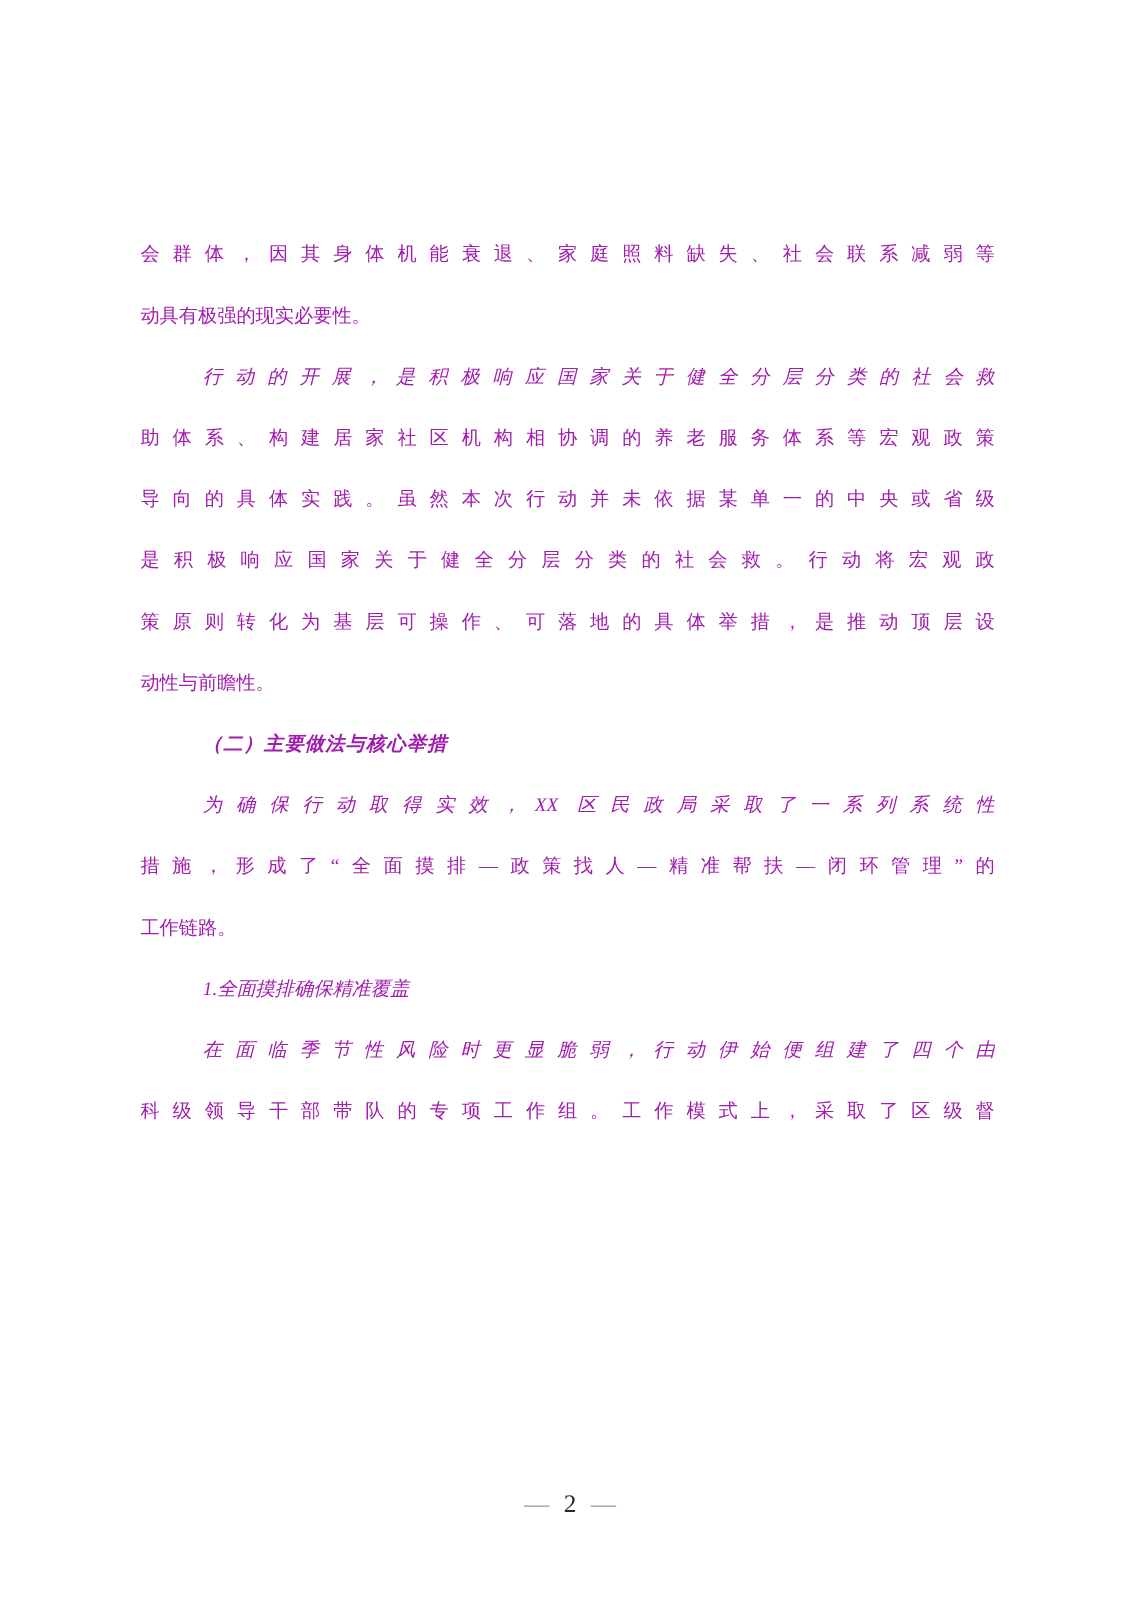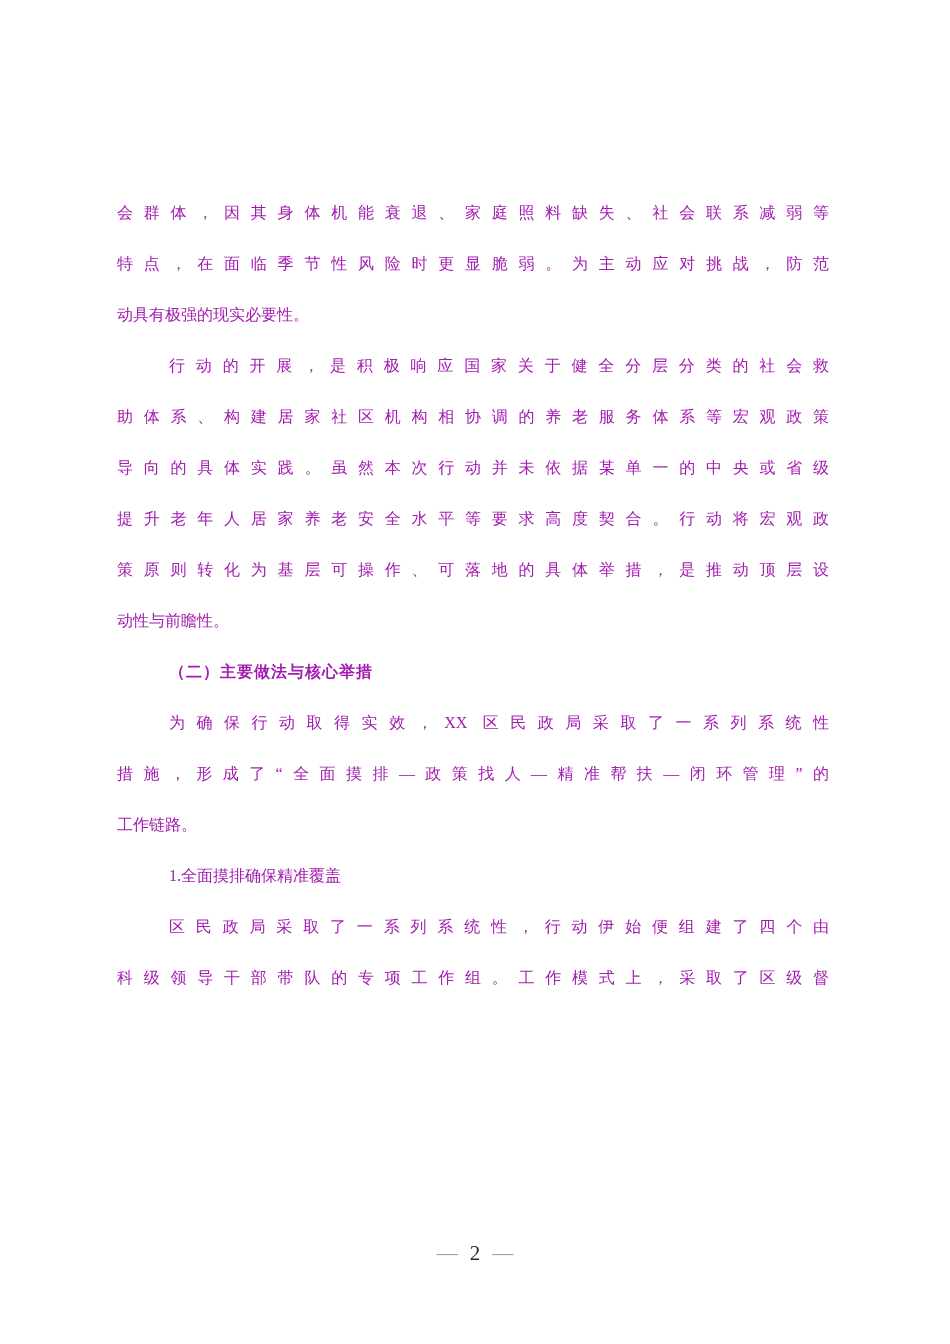--- a/index.html
+++ b/index.html
@@ -31,20 +31,21 @@
     color: #a21caf;
   }
   .line.full {
     text-align-last: justify;
   }
   .line.end {
     text-align-last: left;
   }
   .line.indent {
     padding-left: 52px;
+    font-style: italic;
   }
   .line.heading {
     font-weight: bold;
     font-family: "Liberation Sans", "DejaVu Sans", sans-serif;
     letter-spacing: 1px;
   }
   .footer {
     position: absolute;
     top: 1238px;
     left: 0;
@@ -61,34 +62,33 @@
     color: #2b2b2b;
   }
 </style>
 </head>
 <body>
 
 <div class="page">
 
   <div class="textblock">
     <div class="line full">会群体，因其身体机能衰退、家庭照料缺失、社会联系减弱等</div>
-    <div class="line full">特点，在面临季节性风险时更显脆弱。为主动应对挑战，防范</div>
     <div class="line end">动具有极强的现实必要性。</div>
     <div class="line full indent">行动的开展，是积极响应国家关于健全分层分类的社会救</div>
     <div class="line full">助体系、构建居家社区机构相协调的养老服务体系等宏观政策</div>
     <div class="line full">导向的具体实践。虽然本次行动并未依据某单一的中央或省级</div>
-    <div class="line full">提升老年人居家养老安全水平等要求高度契合。行动将宏观政</div>
+    <div class="line full">是积极响应国家关于健全分层分类的社会救。行动将宏观政</div>
     <div class="line full">策原则转化为基层可操作、可落地的具体举措，是推动顶层设</div>
     <div class="line end">动性与前瞻性。</div>
     <div class="line end indent heading">（二）主要做法与核心举措</div>
     <div class="line full indent">为确保行动取得实效，XX 区民政局采取了一系列系统性</div>
     <div class="line full">措施，形成了“全面摸排—政策找人—精准帮扶—闭环管理”的</div>
     <div class="line end">工作链路。</div>
     <div class="line end indent">1.全面摸排确保精准覆盖</div>
-    <div class="line full indent">区民政局采取了一系列系统性，行动伊始便组建了四个由</div>
+    <div class="line full indent">在面临季节性风险时更显脆弱，行动伊始便组建了四个由</div>
     <div class="line full">科级领导干部带队的专项工作组。工作模式上，采取了区级督</div>
   </div>
 
   <div class="footer">
     <span class="dash">—</span><span class="pagenum">2</span><span class="dash">—</span>
   </div>
 
 </div>
 
 </body></html>

